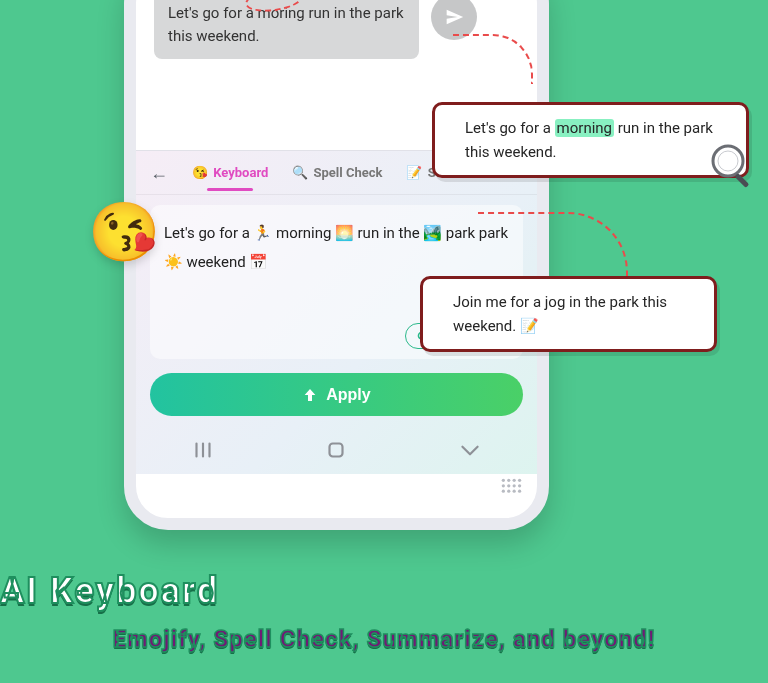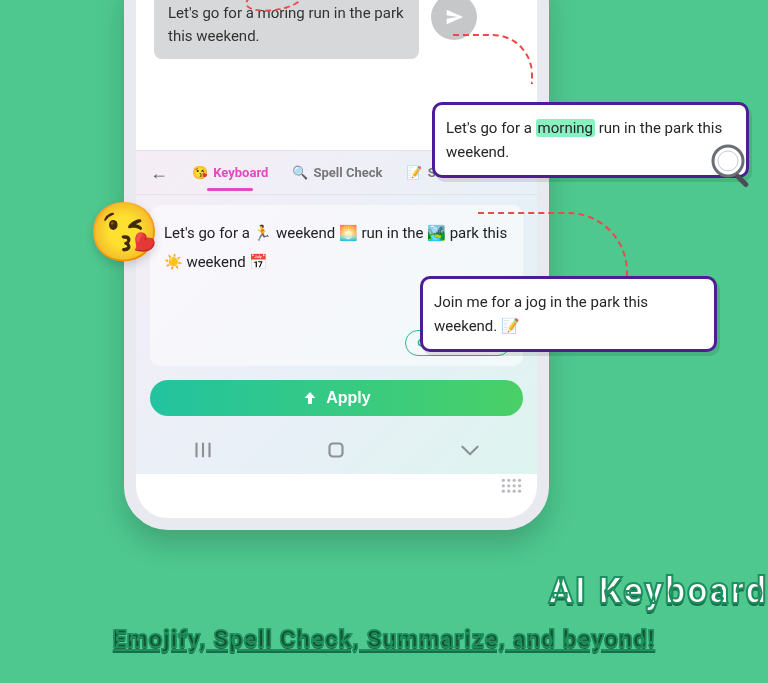--- a/index.html
+++ b/index.html
@@ -129,21 +129,21 @@
     background: transparent;
     border-radius: 18px;
     padding: 5px 12px;
     font-size: 12px;
     font-weight: 600;
     display: inline-flex; align-items: center; gap: 5px;
   }
 
   .apply {
     margin: 14px;
-    height: 36px;
+    height: 43px;
     border: none;
     border-radius: 26px;
     background: linear-gradient(90deg, #22c3a0 0%, #4ad067 100%);
     color: #fff;
     font-size: 16px;
     font-weight: 700;
     display: flex; align-items: center; justify-content: center; gap: 8px;
   }
 
   
@@ -159,23 +159,23 @@
     position: absolute;
     right: 12px;
     bottom: 12px;
     color: #b8bbc2;
   }
 
   
   .callout {
     position: absolute;
     background: #fff;
-    border: 3px solid #4c1d95;
+    border: 3px solid #7f1d1d;
     border-radius: 10px;
-    padding: 11px 11px;
+    padding: 11px 30px;
     font-size: 15px;
     line-height: 1.6;
     color: #262626;
     box-shadow: 3px 4px 0 rgba(0,0,0,0.1);
   }
   .callout.spell {
     left: 432px; top: 102px; width: 317px;
   }
   .hl-word {
     background: #88f0c1;
@@ -212,40 +212,39 @@
     top: 198px;
     font-size: 58px;
     filter: drop-shadow(0 4px 4px rgba(0,0,0,0.15));
   }
 
   
   .headline {
     position: absolute;
     left: 0; right: 0;
     top: 570px;
-    text-align: right;
+    text-align: left;
     font-size: 36px;
     font-weight: 800;
     color: #fff;
     -webkit-text-stroke: 2px #1e8f5e;
     text-shadow: 0 3px 0 #166f48;
     letter-spacing: 2px;
   }
   .subline {
     position: absolute;
     left: 0; right: 0;
     top: 625px;
     text-align: center;
     font-size: 24px;
     font-weight: 800;
-    color: #14532d;
+    color: #701a75;
     -webkit-text-stroke: 1.5px #1e8f5e;
     text-shadow: 0 2px 0 #166f48;
     letter-spacing: 1px;
-    text-decoration: underline;
   }
 
   
 </style>
 </head>
 <body>
 
 <div class="phone">
 
   <div class="msg-area">
@@ -275,21 +274,21 @@
         <span>Spell Check</span>
       </span>
 
       <span class="tab">
         <span>📝</span>
         <span>Summarize</span>
       </span>
     </div>
 
     <div class="result-box">
-      <span>Let's go for a 🏃 weekend 🌅 run in the 🏞️ park this ☀️ weekend 📅</span>
+      <span>Let's go for a 🏃 morning 🌅 run in the 🏞️ park park ☀️ weekend 📅</span>
       <button class="regen">
         <span>⟳</span>
         <span>Regenerate</span>
       </button>
     </div>
 
     <button class="apply">
       <svg width="16" height="16" viewBox="0 0 24 24">
         <path d="M12 3 L20 12 L15 12 L15 21 L9 21 L9 12 L4 12 Z" fill="#fff"></path>
       </svg>

